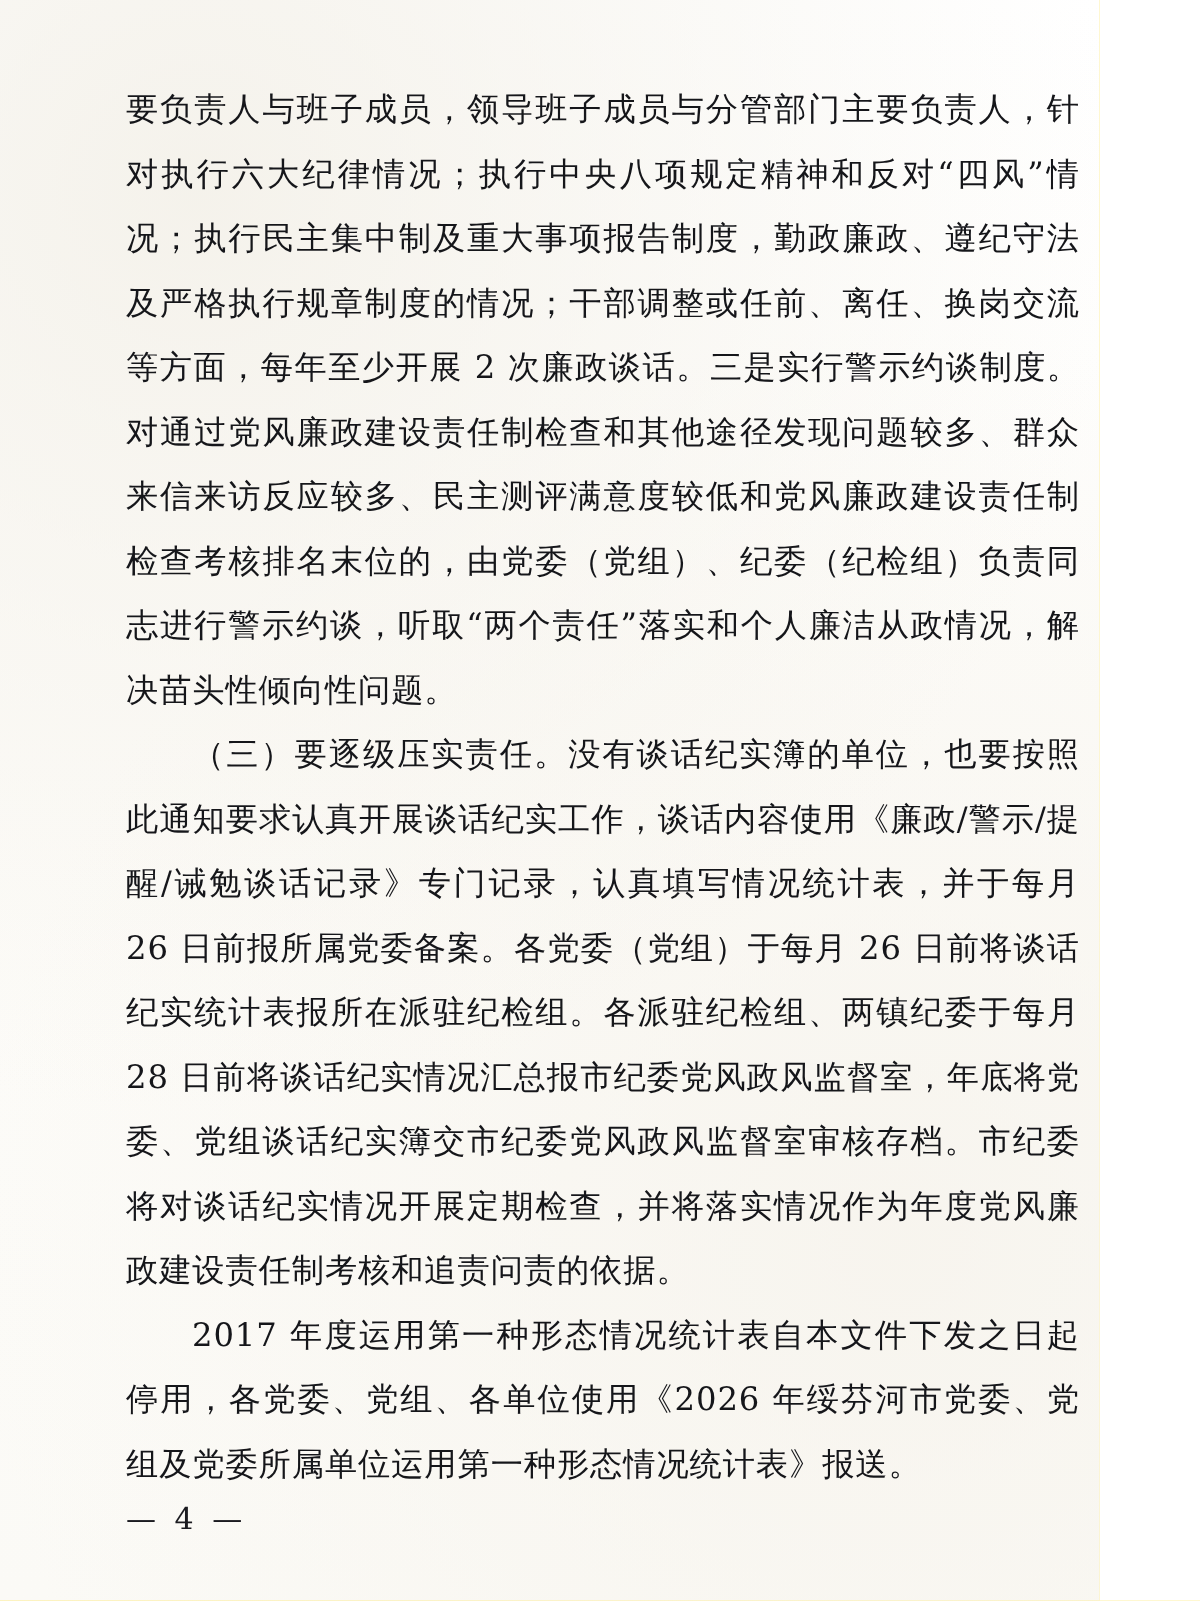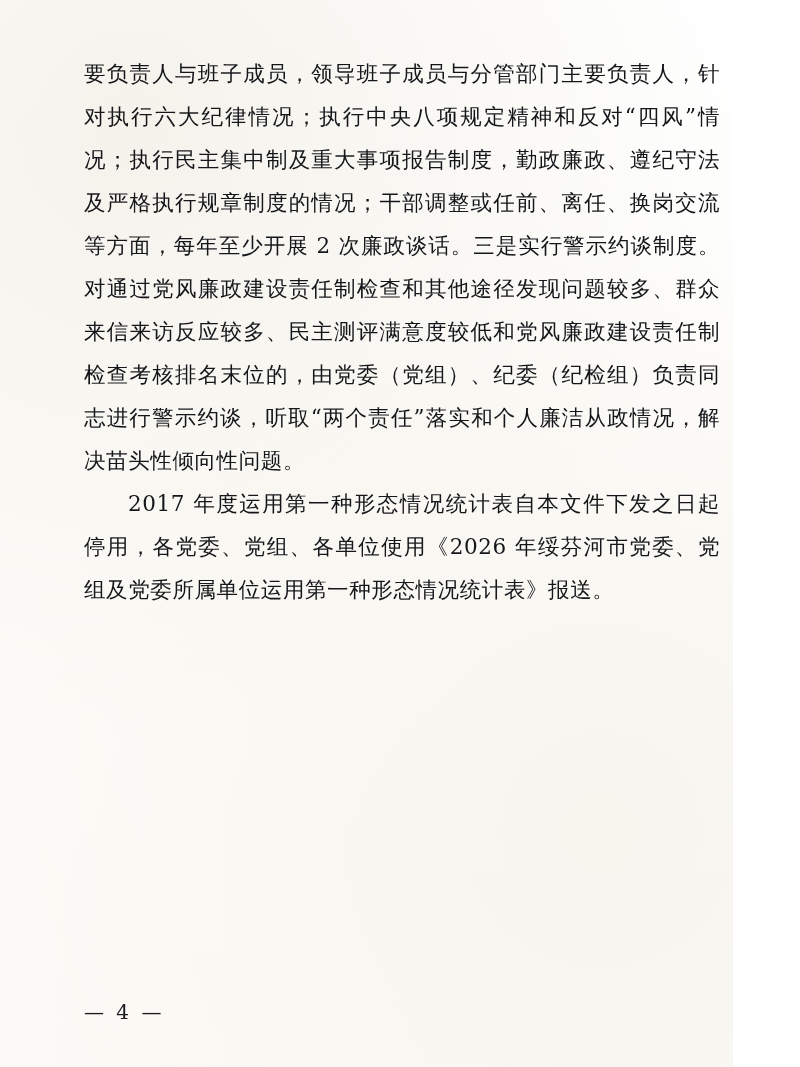--- a/index.html
+++ b/index.html
@@ -72,19 +72,20 @@
   }
 </style>
 </head>
 <body>
 
 <div class="page">
   <div class="paper-texture"></div>
 
   <div class="content">
     <p class="para">要负责人与班子成员，领导班子成员与分管部门主要负责人，针对执行六大纪律情况；执行中央八项规定精神和反对“四风”情况；执行民主集中制及重大事项报告制度，勤政廉政、遵纪守法及严格执行规章制度的情况；干部调整或任前、离任、换岗交流等方面，每年至少开展 2 次廉政谈话。三是实行警示约谈制度。对通过党风廉政建设责任制检查和其他途径发现问题较多、群众来信来访反应较多、民主测评满意度较低和党风廉政建设责任制检查考核排名末位的，由党委（党组）、纪委（纪检组）负责同志进行警示约谈，听取“两个责任”落实和个人廉洁从政情况，解决苗头性倾向性问题。</p>
+    <p class="para indent">（三）要逐级压实责任。没有谈话纪实簿的单位，也要按照此通知要求认真开展谈话纪实工作，谈话内容使用《廉政/警示/提醒/诫勉谈话记录》专门记录，认真填写情况统计表，并于每月 26 日前报所属党委备案。各党委（党组）于每月 26 日前将谈话纪实统计表报所在派驻纪检组。各派驻纪检组、两镇纪委于每月 28 日前将谈话纪实情况汇总报市纪委党风政风监督室，年底将党委、党组谈话纪实簿交市纪委党风政风监督室审核存档。市纪委将对谈话纪实情况开展定期检查，并将落实情况作为年度党风廉政建设责任制考核和追责问责的依据。</p>
     <p class="para indent">2017 年度运用第一种形态情况统计表自本文件下发之日起停用，各党委、党组、各单位使用《2026 年绥芬河市党委、党组及党委所属单位运用第一种形态情况统计表》报送。</p>
   </div>
 
   <div class="page-number-wrap">
     <span class="page-number" style="margin-left:0;">— 4 —</span>
   </div>
 </div>
 
 </body></html>

